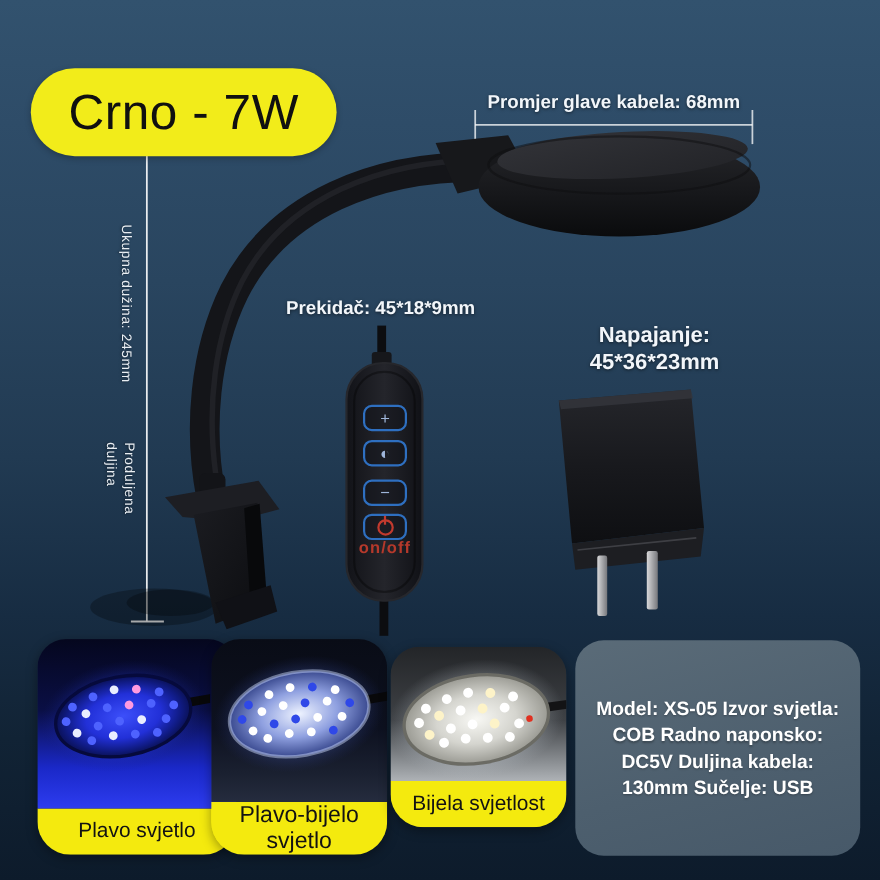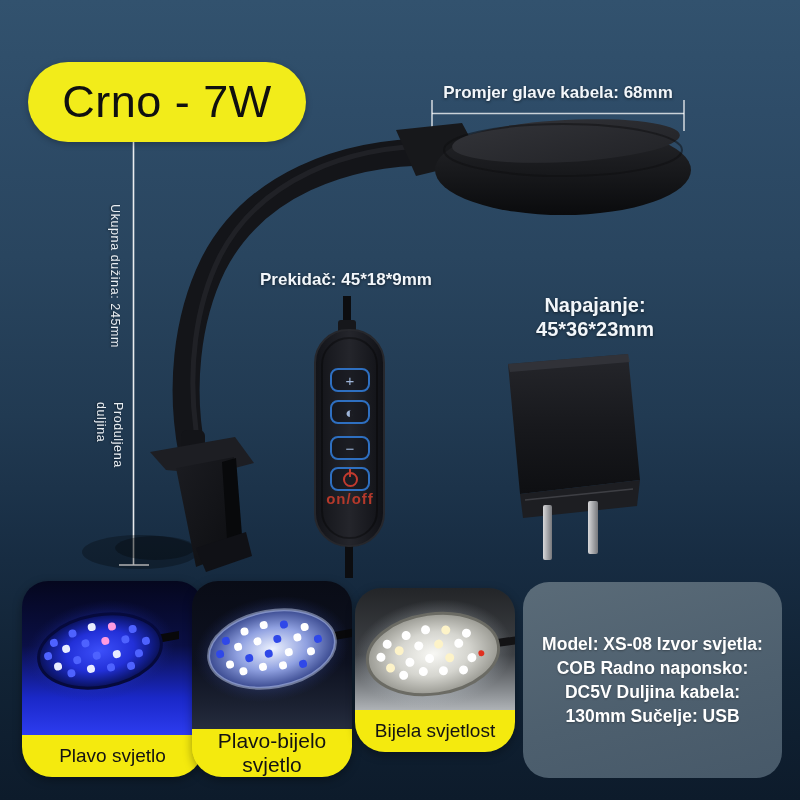--- a/index.html
+++ b/index.html
@@ -32,21 +32,21 @@
     display:flex;align-items:center;justify-content:center;
     color:#9fb6da;font-size:15px;line-height:1;
   }
   .btn-1{top:368px;} .btn-2{top:400px;} .btn-3{top:436px;} .btn-4{top:467px;}
   .power-glyph{display:block;width:11px;height:11px;border:2px solid #c23a2e;border-radius:50%;position:relative;}
   .power-glyph i{position:absolute;left:50%;top:-5px;width:2px;height:8px;margin-left:-1px;background:#c23a2e;}
   .onoff-label{left:314px;top:490px;width:72px;text-align:center;font-size:15px;font-weight:bold;
     color:#b5392b;letter-spacing:1px;}
   .card{position:absolute;z-index:2;border-radius:26px 26px 30px 30px;overflow:hidden;
     display:flex;flex-direction:column;box-shadow:0 3px 10px rgba(0,0,0,.35);}
-  .card-1{left:22px;top:581px;width:181px;height:196px;}
+  .card-1{left:34px;top:581px;width:181px;height:196px;}
   .card-2{left:192px;top:581px;width:160px;height:196px;}
   .card-3{left:355px;top:588px;width:160px;height:164px;}
   .card-photo{flex:1;position:relative;}
   .photo-1{background:linear-gradient(180deg,#05071e 0%,#0a0f45 42%,#1a28c8 76%,#2d3cf0 100%);}
   .photo-2{background:linear-gradient(180deg,#090c16 0%,#0d1120 55%,#1a2030 82%,#252c3e 100%);}
   .photo-3{background:linear-gradient(180deg,#232528 0%,#3f4246 55%,#8b8f93 86%,#aeb2b6 100%);}
   .led-svg{position:absolute;left:0;top:0;}
   .card-band{background:#f4ea0e;color:#131313;display:flex;align-items:center;justify-content:center;
     text-align:center;font-size:19px;}
   .band-1,.band-3{height:42px;}
@@ -326,16 +326,16 @@
               <circle cx="16" cy="6" r="4.5"></circle>
           </g>
           <circle cx="48" cy="6" r="3" fill="#e03020"></circle>
         </g>
       </svg>
     </div>
     <div class="card-band band-3">Bijela svjetlost</div>
   </div>
 
   <div class="abs spec-panel">
-    <div>Model: XS-08 Izvor svjetla: COB Radno naponsko: DC5V Duljina kabela: 130mm Sučelje: USB</div>
+    <div>Model: XS-05 Izvor svjetla: COB Radno naponsko: DC5V Duljina kabela: 130mm Sučelje: USB</div>
   </div>
 
 </div>
 
 </body></html>

